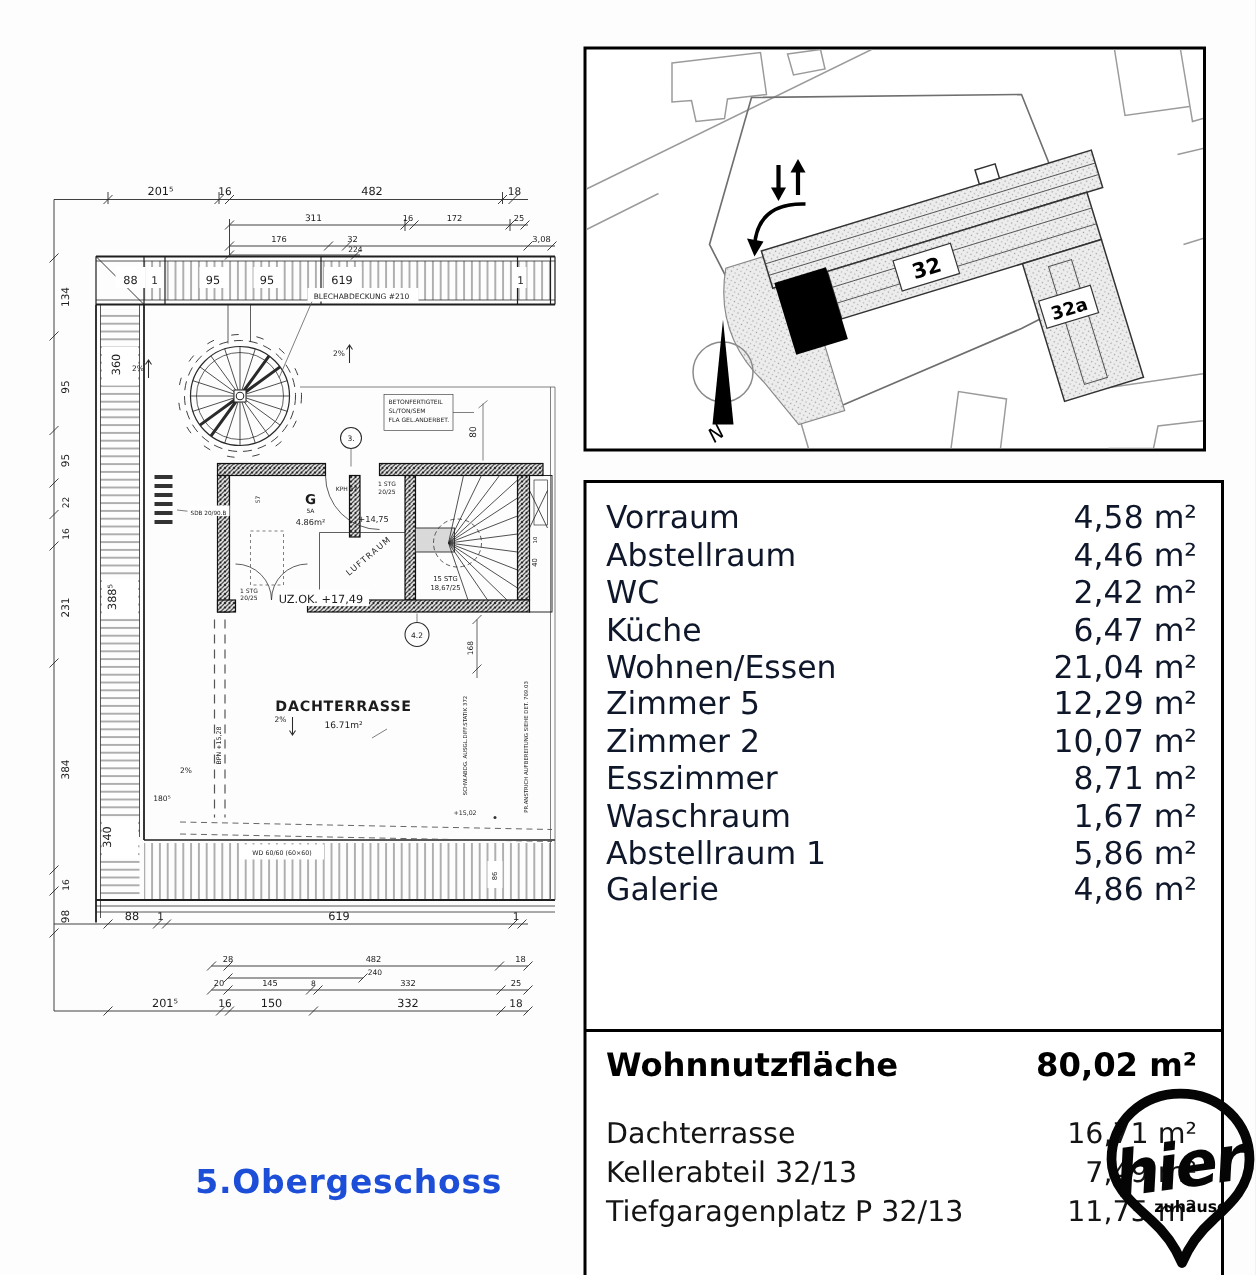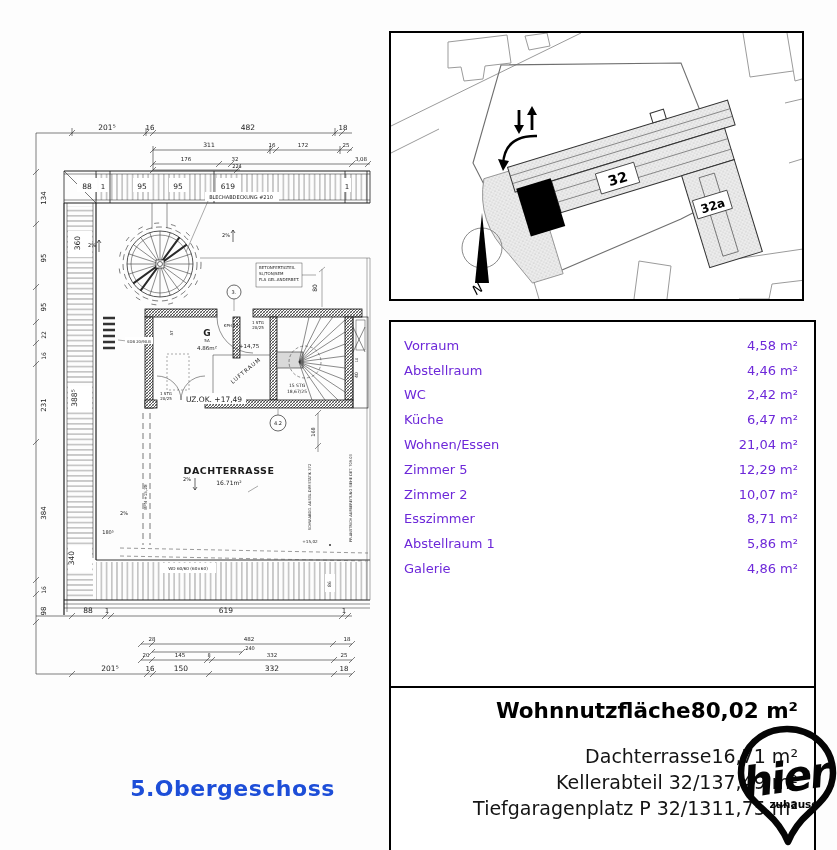--- a/index.html
+++ b/index.html
@@ -5,24 +5,24 @@
   html,body{margin:0;padding:0;background:#e9e9e9;}
   #stage{position:relative;width:837px;height:850px;background:#fdfdfd;overflow:hidden;
          font-family:"DejaVu Sans",sans-serif;color:#111;}
   svg text{font-family:"DejaVu Sans",sans-serif;}
   .abs{position:absolute;}
   
   #siteplan-box{left:389px;top:31px;width:411px;height:266px;border:2px solid #000;background:#fff;}
   #area-box{left:389px;top:320px;width:427px;height:368px;border:2px solid #000;background:#fff;box-sizing:border-box;}
   #area-rows{position:absolute;left:0;top:11px;right:0;}
   .arow{display:flex;justify-content:space-between;align-items:center;height:24.8px;
-        padding:0 16px 0 13px;font-size:13px;color:#6d28d9;}
+        padding:0 16px 0 13px;font-size:21px;color:#0f172a;}
   .arow .val{white-space:pre;}
   #summary-box{left:389px;top:688px;width:427px;height:162px;border-left:2px solid #000;border-right:2px solid #000;background:#fff;box-sizing:border-box;}
-  .srow{position:absolute;left:0;right:0;display:flex;justify-content:flex-end;
+  .srow{position:absolute;left:0;right:0;display:flex;justify-content:space-between;
         padding:0 16px 0 13px;font-size:19px;color:#141414;}
   .srow.bold{font-weight:bold;font-size:21.5px;color:#000;}
   #title{left:85px;top:776px;width:295px;text-align:center;font-size:22px;font-weight:bold;
          color:#1d4ed8;letter-spacing:.5px;}
   #logo{left:736px;top:724px;width:102px;height:126px;}
 </style>
 </head>
 <body>
 
 <div id="stage">
@@ -352,20 +352,24 @@
         </div>
       <div class="arow">
           <span>Zimmer 2</span>
           <span class="val">10,07 m²</span>
         </div>
       <div class="arow">
           <span>Esszimmer</span>
           <span class="val">8,71 m²</span>
         </div>
       <div class="arow">
+          <span>Waschraum</span>
+          <span class="val">1,67 m²</span>
+        </div>
+      <div class="arow">
           <span>Abstellraum 1</span>
           <span class="val">5,86 m²</span>
         </div>
       <div class="arow">
           <span>Galerie</span>
           <span class="val">4,86 m²</span>
         </div>
     </div>
   </div>
 

